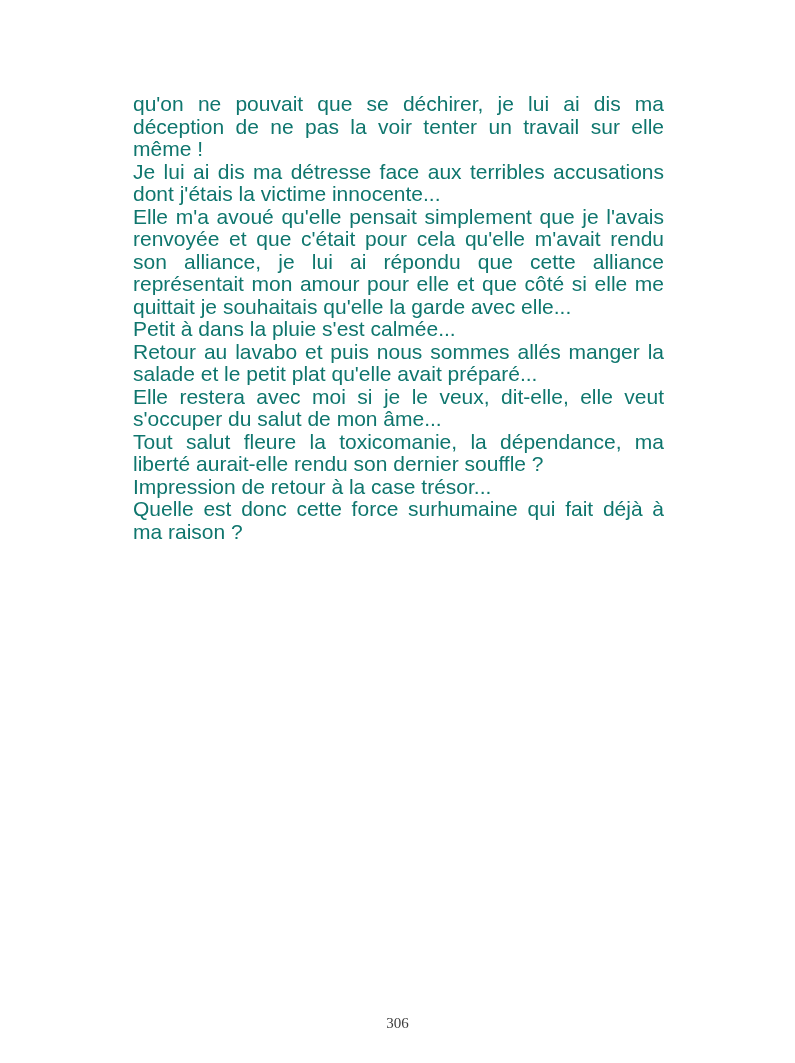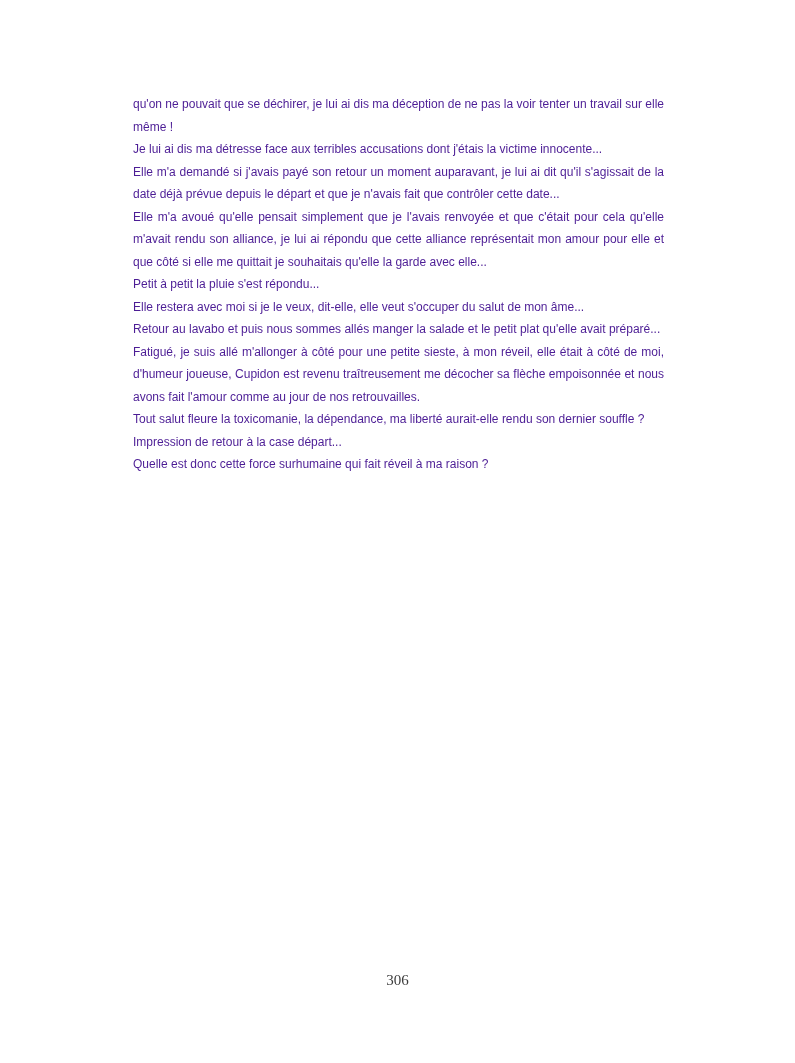--- a/index.html
+++ b/index.html
@@ -13,52 +13,50 @@
     width: 795px;
     height: 1063px;
     background: #ffffff;
     overflow: hidden;
   }
   .content {
     position: absolute;
     left: 133px;
     top: 93px;
     width: 531px;
-    color: #4c1d95;
-    font-size: 12px;
+    color: #0f766e;
+    font-size: 21px;
     line-height: 22.5px;
     text-align: justify;
   }
   .content p {
     margin: 0;
     padding: 0;
     text-justify: inter-word;
   }
   .page-number {
     position: absolute;
     left: 0;
     right: 0;
-    top: 972px;
+    top: 1015px;
     text-align: center;
     font-family: "Liberation Serif", serif;
     font-size: 15px;
     color: #3d3d3d;
   }
 </style>
 </head>
 <body>
 
 <div class="page">
   <div class="content">
     <p>qu'on ne pouvait que se déchirer, je lui ai dis ma déception de ne pas la voir tenter un travail sur elle même !</p>
     <p>Je lui ai dis ma détresse face aux terribles accusations dont j'étais la victime innocente...</p>
-    <p>Elle m'a demandé si j'avais payé son retour un moment auparavant, je lui ai dit qu'il s'agissait de la date déjà prévue depuis le départ et que je n'avais fait que contrôler cette date...</p>
     <p>Elle m'a avoué qu'elle pensait simplement que je l'avais renvoyée et que c'était pour cela qu'elle m'avait rendu son alliance, je lui ai répondu que cette alliance représentait mon amour pour elle et que côté si elle me quittait je souhaitais qu'elle la garde avec elle...</p>
-    <p>Petit à petit la pluie s'est répondu...</p>
+    <p>Petit à dans la pluie s'est calmée...</p>
+    <p>Retour au lavabo et puis nous sommes allés manger la salade et le petit plat qu'elle avait préparé...</p>
     <p>Elle restera avec moi si je le veux, dit-elle, elle veut s'occuper du salut de mon âme...</p>
-    <p>Retour au lavabo et puis nous sommes allés manger la salade et le petit plat qu'elle avait préparé...</p>
-    <p>Fatigué, je suis allé m'allonger à côté pour une petite sieste, à mon réveil, elle était à côté de moi, d'humeur joueuse, Cupidon est revenu traîtreusement me décocher sa flèche empoisonnée et nous avons fait l'amour comme au jour de nos retrouvailles.</p>
     <p>Tout salut fleure la toxicomanie, la dépendance, ma liberté aurait-elle rendu son dernier souffle ?</p>
-    <p>Impression de retour à la case départ...</p>
-    <p>Quelle est donc cette force surhumaine qui fait réveil à ma raison ?</p>
+    <p>Impression de retour à la case trésor...</p>
+    <p>Quelle est donc cette force surhumaine qui fait déjà à ma raison ?</p>
   </div>
   <div class="page-number">306</div>
 </div>
 
 </body></html>

